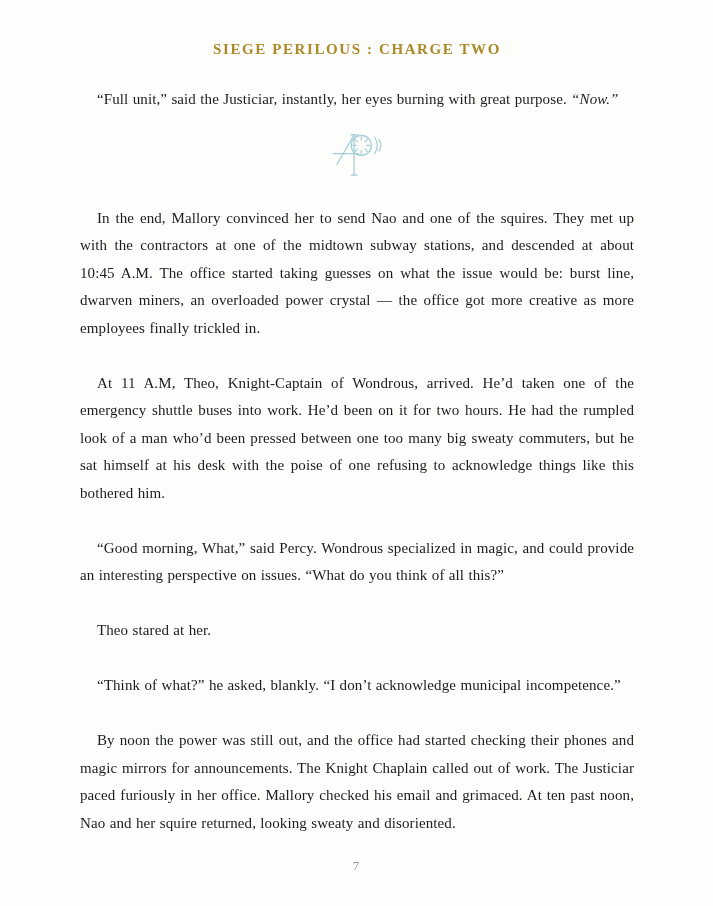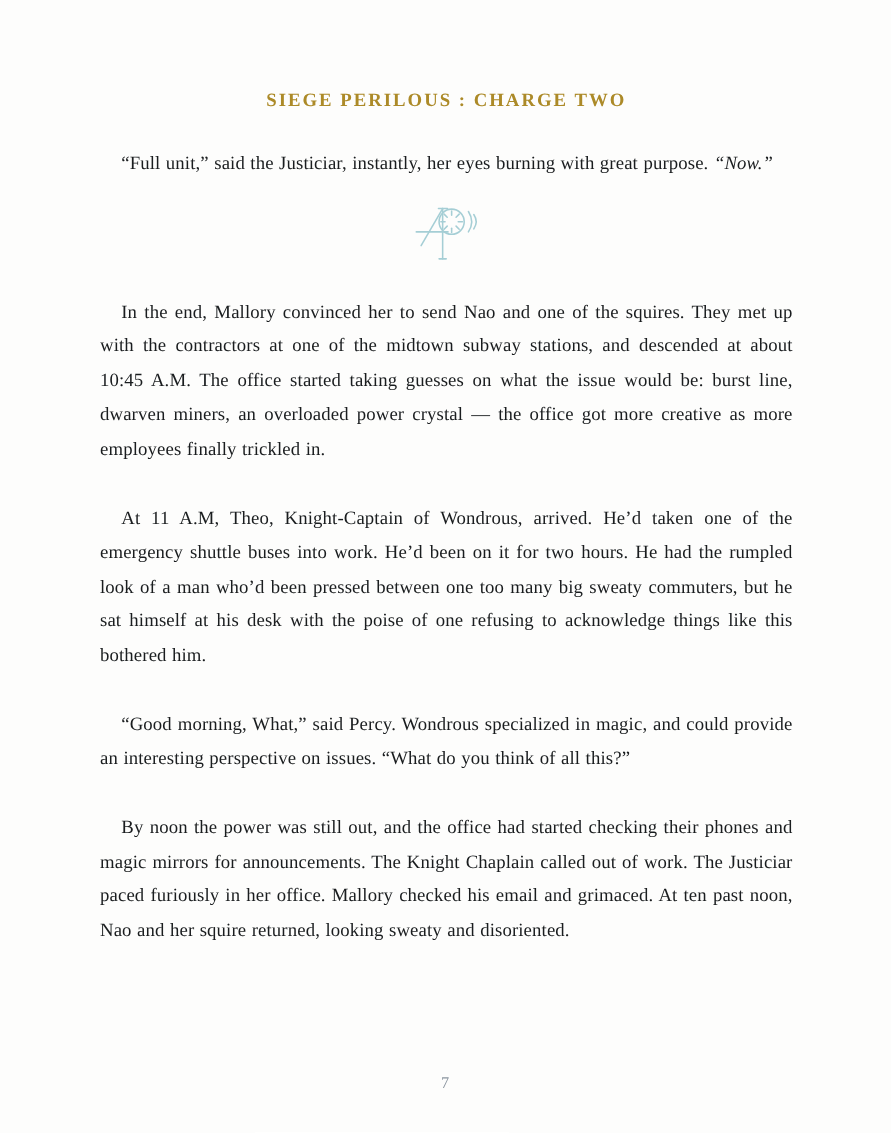--- a/index.html
+++ b/index.html
@@ -2,21 +2,21 @@
 <html><head>
 <meta charset="utf-8">
 <style>
   html, body { margin: 0; padding: 0; background: #ffffff; }
   .page {
     position: relative;
     width: 713px;
     height: 906px;
     box-sizing: border-box;
     background: #fdfdfc;
-    padding: 72px 79px 0 80px;
+    padding: 40px 79px 0 80px;
     font-family: "Liberation Serif", "DejaVu Serif", serif;
     color: #1a1d1f;
     overflow: hidden;
   }
   .running-head {
     text-align: center;
     font-weight: bold;
     font-size: 15px;
     line-height: 18px;
     letter-spacing: 1.6px;
@@ -85,17 +85,19 @@
       <path d="M38.2 18.7 L40.8 21.3"></path>
       <path d="M30.8 11.3 L28.2 8.7"></path>
 
       <path d="M48.5 6.5 Q54 15 48.5 23.5"></path>
       <path d="M53 9 Q57 15 53 21"></path>
     </svg>
   </div>
 <p class="para"><span>In the end, Mallory convinced her to send Nao and one of the squires. They met up with the contractors at one of the midtown subway stations, and descended at about 10:45 A.M. The office started taking guesses on what the issue would be: burst line, dwarven miners, an overloaded power crystal — the office got more creative as more employees finally trickled in.</span></p>
       <p class="para"><span>At 11 A.M, Theo, Knight-Captain of Wondrous, arrived. He’d taken one of the emergency shuttle buses into work. He’d been on it for two hours. He had the rumpled look of a man who’d been pressed between one too many big sweaty commuters, but he sat himself at his desk with the poise of one refusing to acknowledge things like this bothered him.</span></p>
       <p class="para"><span>“Good morning, What,” said Percy. Wondrous specialized in magic, and could provide an interesting perspective on issues. “What do you think of all this?”</span></p>
+      <p class="para"><span>Theo stared at her.</span></p>
+      <p class="para"><span>“Think of what?” he asked, blankly. “I don’t acknowledge municipal incompetence.”</span></p>
       <p class="para"><span>By noon the power was still out, and the office had started checking their phones and magic mirrors for announcements. The Knight Chaplain called out of work. The Justiciar paced furiously in her office. Mallory checked his email and grimaced. At ten past noon, Nao and her squire returned, looking sweaty and disoriented.</span></p>
     </div>
 
   <div class="folio">7</div>
 </div>
 
 </body></html>

